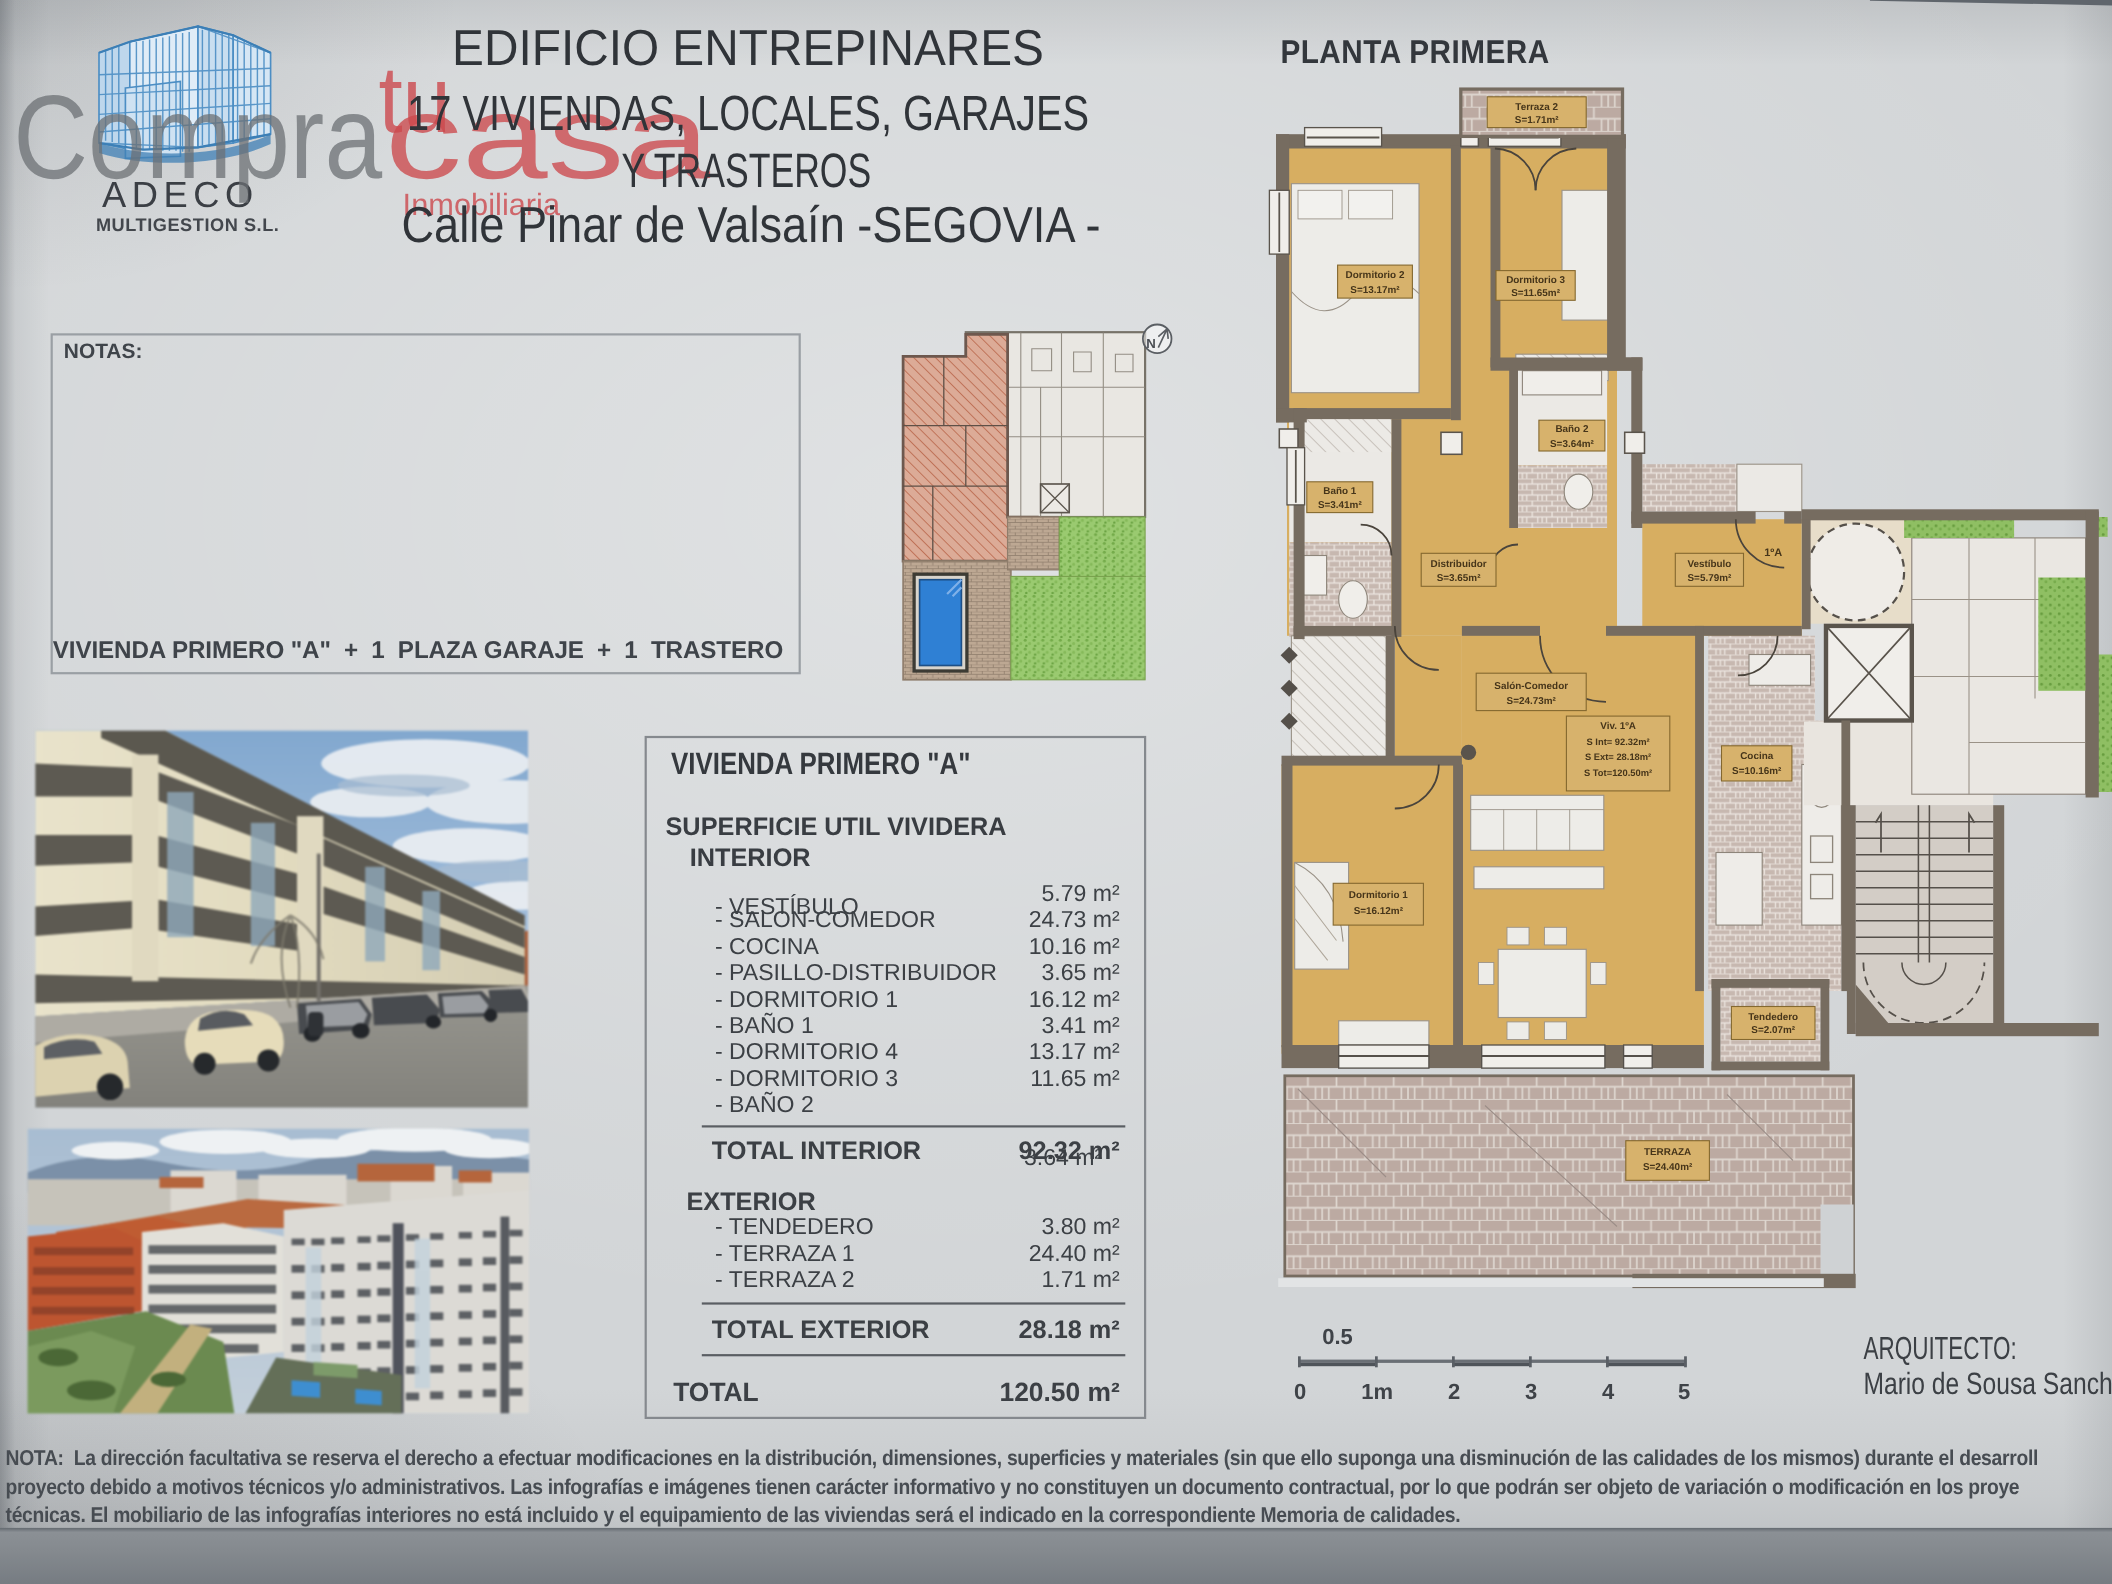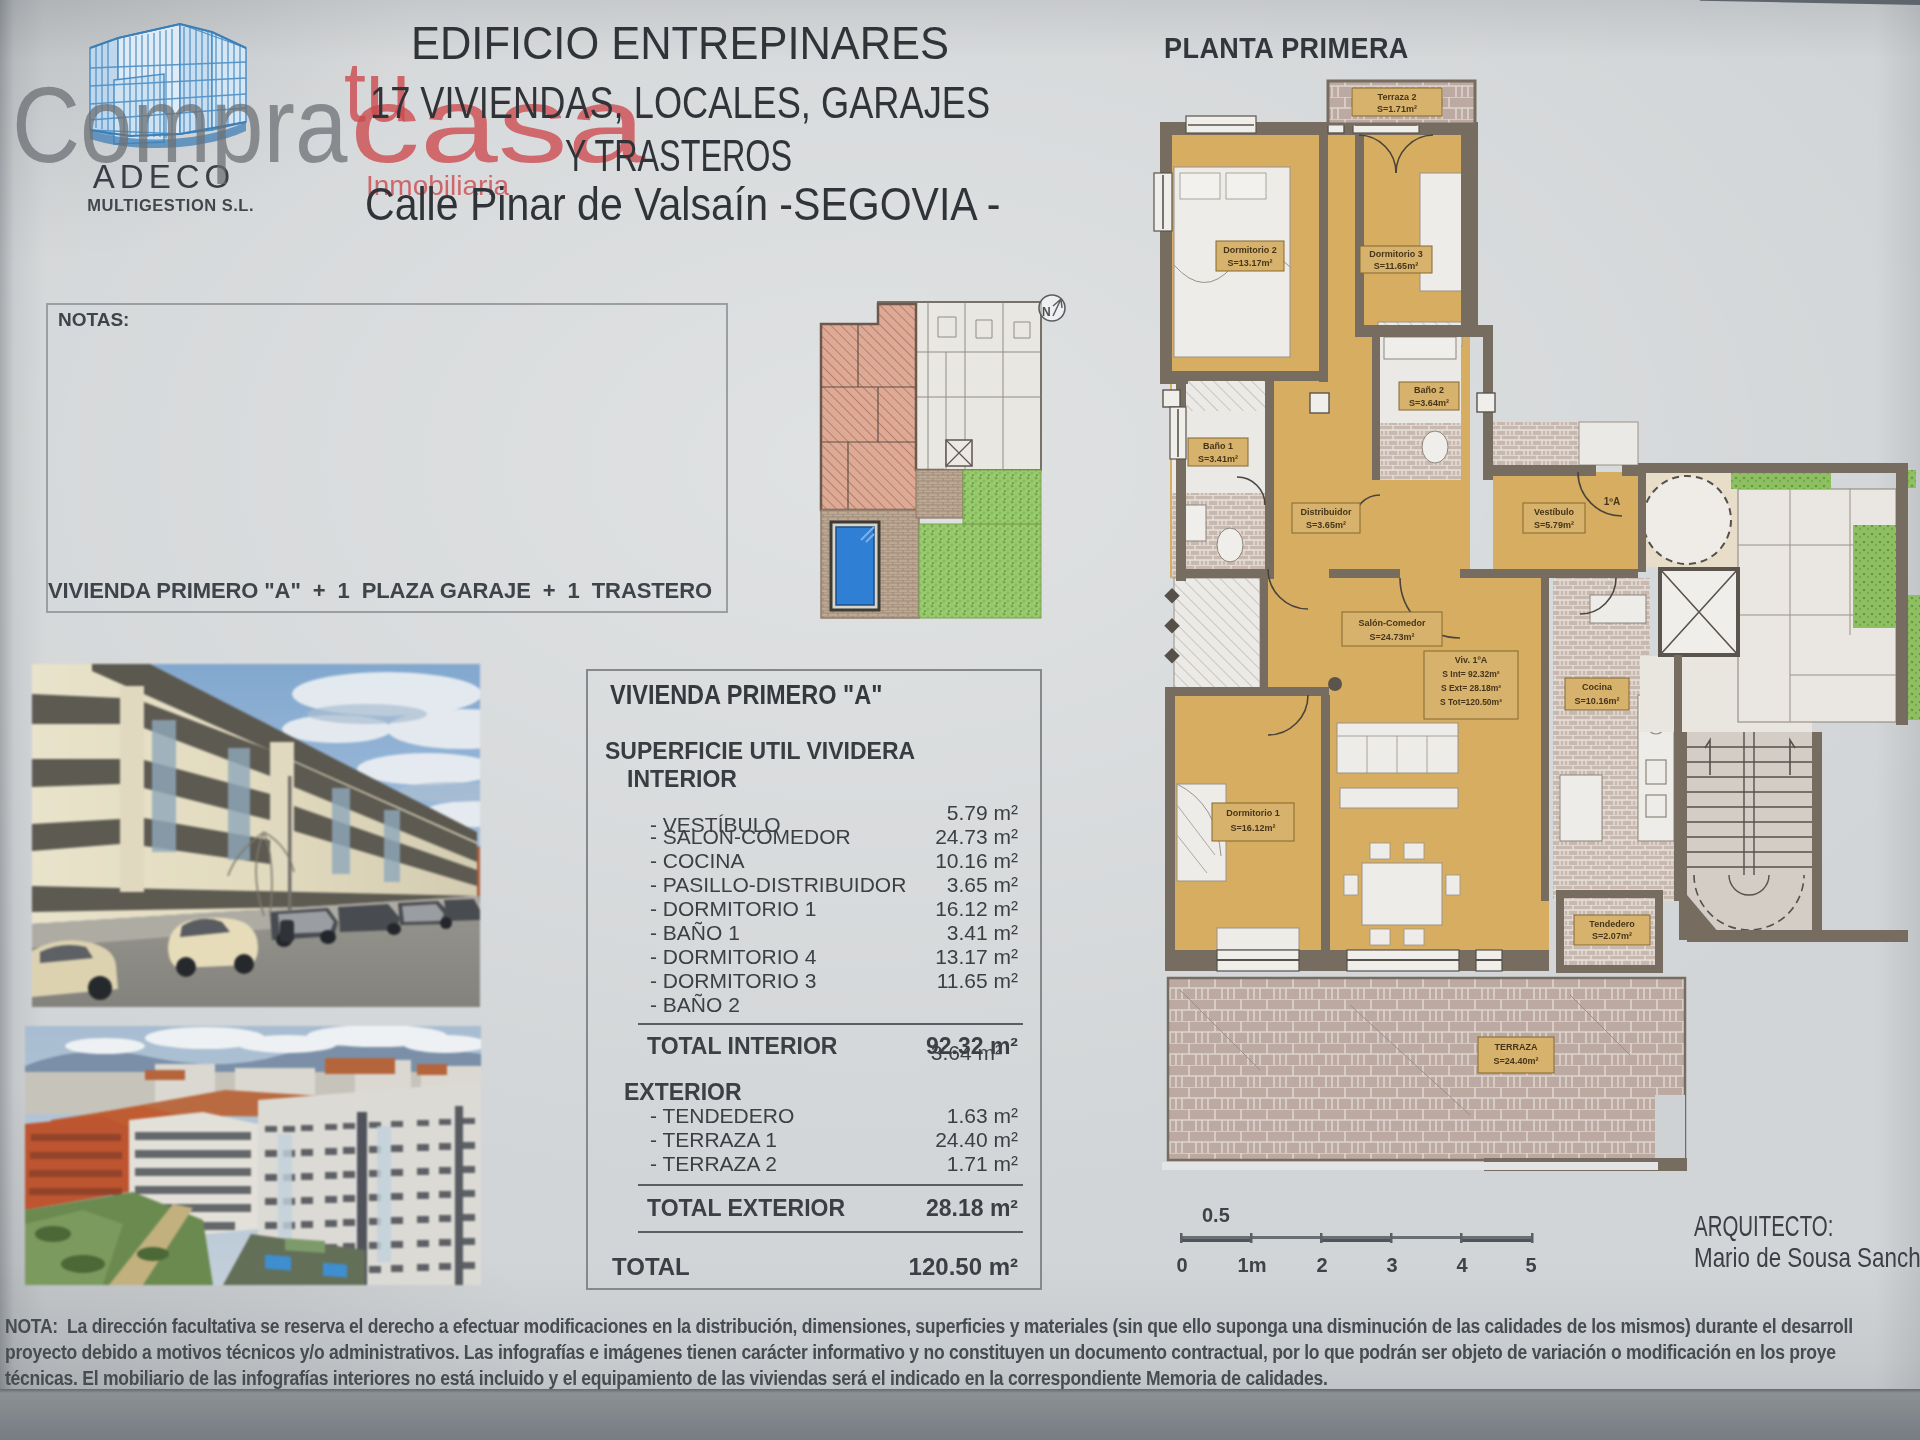--- a/index.html
+++ b/index.html
@@ -379,21 +379,21 @@
       <div class="abs" style="right:20px;top:276px;">13.17 m²</div>
     <div class="abs" style="left:64px;top:300px;">- DORMITORIO 3</div>    
       <div class="abs" style="right:20px;top:300px;">11.65 m²</div>
     <div class="abs" style="left:64px;top:324px;">- BAÑO 2</div>          
       <div class="abs" style="right:36px;top:324px;margin-top:48px;">3.64 m²</div>
     <div class="abs" style="left:52px;top:354px;width:385px;border-top:2px solid #5a5e63;"></div>
     <div class="abs" style="left:61px;top:364px;font-weight:700;font-size:23px;">TOTAL INTERIOR</div>
       <div class="abs" style="right:20px;top:364px;font-weight:700;font-size:23px;">92.32 m²</div>
     <div class="abs" style="left:38px;top:410px;font-weight:700;font-size:23px;">EXTERIOR</div>
     <div class="abs" style="left:64px;top:435px;">- TENDEDERO</div>       
-      <div class="abs" style="right:20px;top:435px;">1.63 m²</div>
+      <div class="abs" style="right:20px;top:435px;">3.80 m²</div>
     <div class="abs" style="left:64px;top:459px;">- TERRAZA 1</div>       
       <div class="abs" style="right:20px;top:459px;">24.40 m²</div>
     <div class="abs" style="left:64px;top:483px;">- TERRAZA 2</div>       
       <div class="abs" style="right:20px;top:483px;">1.71 m²</div>
     <div class="abs" style="left:52px;top:515px;width:385px;border-top:2px solid #5a5e63;"></div>
     <div class="abs" style="left:61px;top:526px;font-weight:700;font-size:23px;">TOTAL EXTERIOR</div>
       <div class="abs" style="right:20px;top:526px;font-weight:700;font-size:23px;">28.18 m²</div>
     <div class="abs" style="left:52px;top:562px;width:385px;border-top:2px solid #5a5e63;"></div>
     <div class="abs" style="left:26px;top:584px;font-weight:700;font-size:24px;">TOTAL</div>
       <div class="abs" style="right:20px;top:584px;font-weight:700;font-size:24px;">120.50 m²</div>

